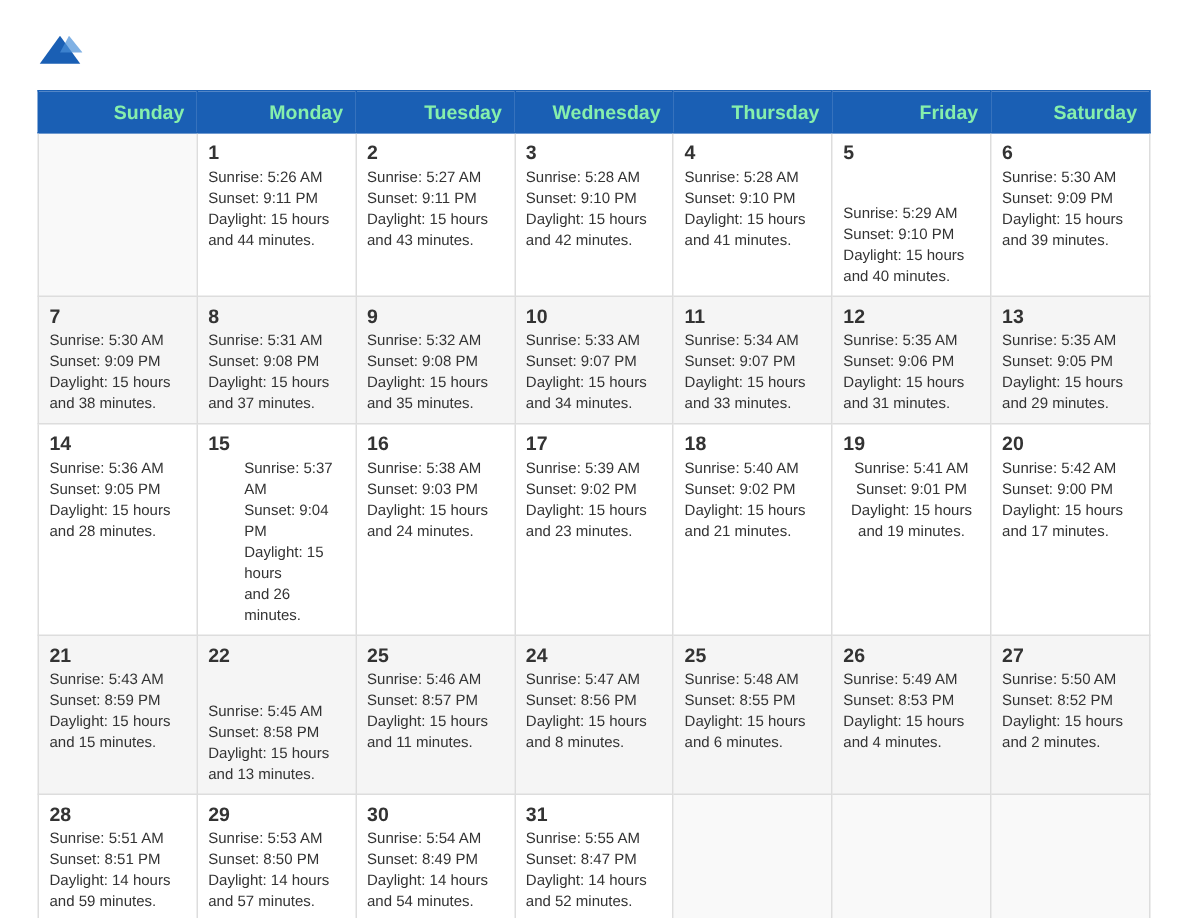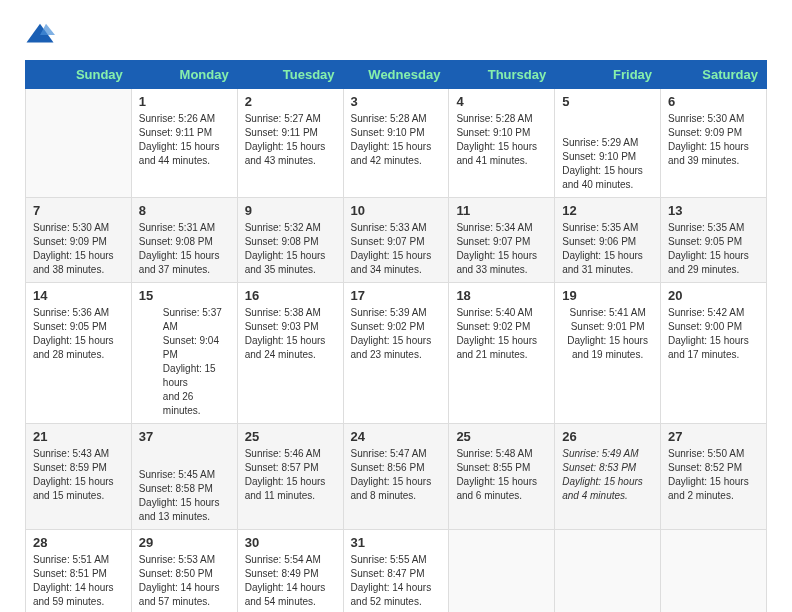--- a/index.html
+++ b/index.html
@@ -279,21 +279,21 @@
       </tr>
       <tr>
         <td>
           <div class="day-number">21</div>
           <div class="cell-text" style="white-space: pre-line;">Sunrise: 5:43 AM
 Sunset: 8:59 PM
 Daylight: 15 hours
 and 15 minutes.</div>
         </td>
         <td>
-          <div class="day-number">37</div>
+          <div class="day-number">22</div>
           <div class="cell-text" style="white-space: pre-line; margin-top: 24px;">Sunrise: 5:45 AM
 Sunset: 8:58 PM
 Daylight: 15 hours
 and 13 minutes.</div>
         </td>
         <td>
           <div class="day-number">25</div>
           <div class="cell-text" style="white-space: pre-line;">Sunrise: 5:46 AM
 Sunset: 8:57 PM
 Daylight: 15 hours
@@ -308,21 +308,21 @@
         </td>
         <td>
           <div class="day-number">25</div>
           <div class="cell-text" style="white-space: pre-line;">Sunrise: 5:48 AM
 Sunset: 8:55 PM
 Daylight: 15 hours
 and 6 minutes.</div>
         </td>
         <td>
           <div class="day-number">26</div>
-          <div class="cell-text" style="white-space: pre-line; font-style: italic;">Sunrise: 5:49 AM
+          <div class="cell-text" style="white-space: pre-line;">Sunrise: 5:49 AM
 Sunset: 8:53 PM
 Daylight: 15 hours
 and 4 minutes.</div>
         </td>
         <td>
           <div class="day-number">27</div>
           <div class="cell-text" style="white-space: pre-line;">Sunrise: 5:50 AM
 Sunset: 8:52 PM
 Daylight: 15 hours
 and 2 minutes.</div>

